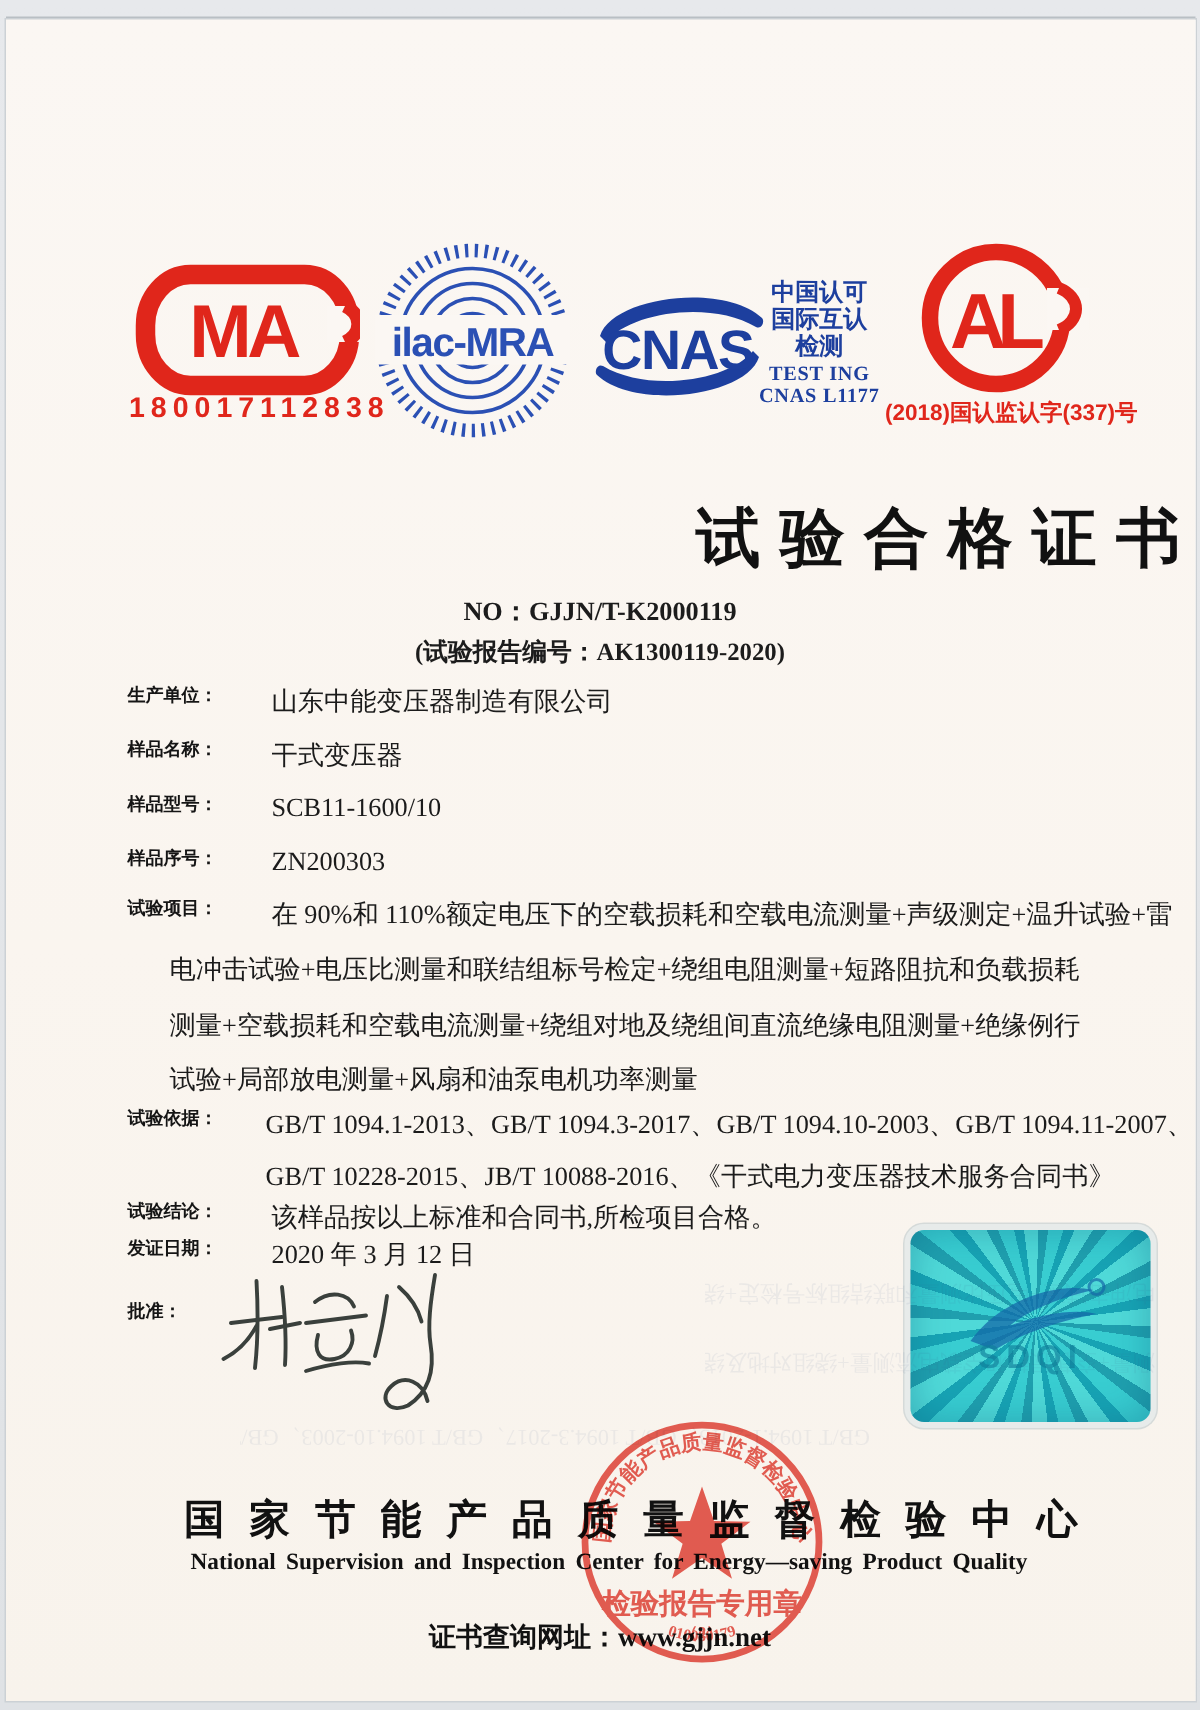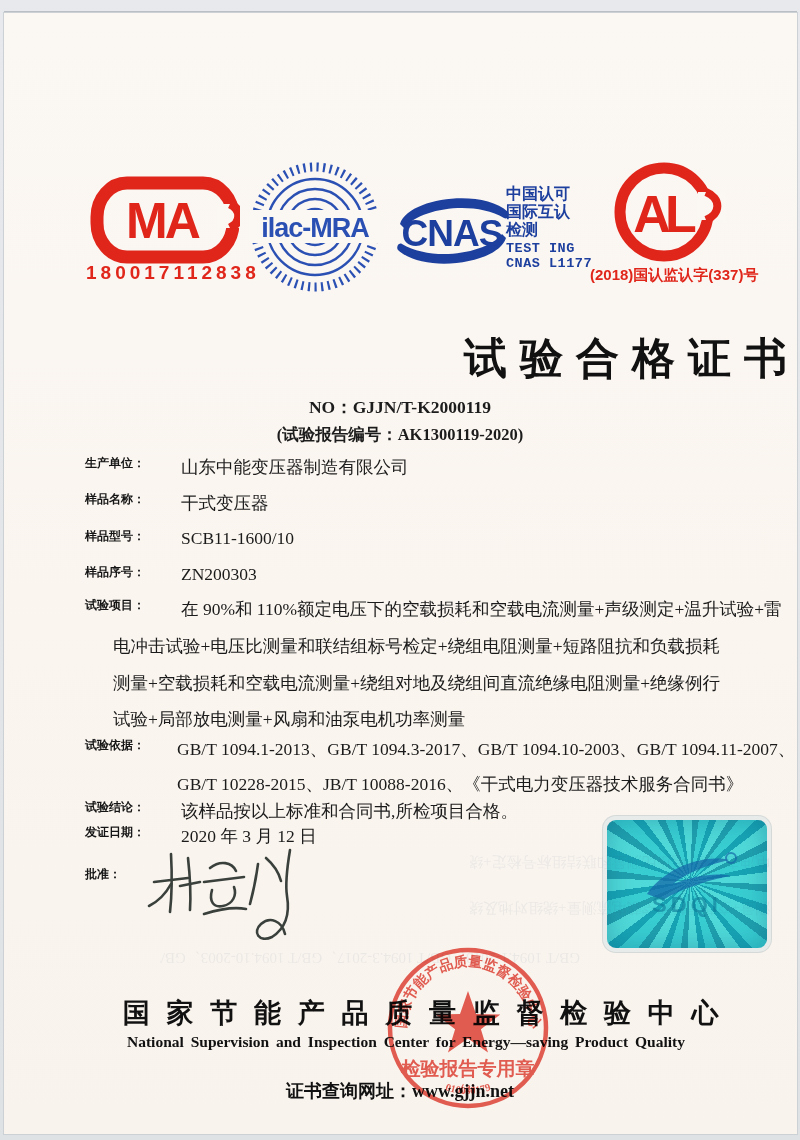--- a/index.html
+++ b/index.html
@@ -12,22 +12,22 @@
   .paper{
     position:absolute;left:4px;top:13px;width:793px;height:1121px;
     background:linear-gradient(180deg,#fbf7f3 0%,#faf5ef 55%,#f8f3ec 100%);
     box-shadow:0 0 0 1px #ccd1d5, 0 -2px 0 #b9bfc4;
   }
   .abs{position:absolute;white-space:nowrap;}
   
   .logo{position:absolute;}
   .cma-num{font-family:"Liberation Sans","DejaVu Sans",sans-serif;font-weight:700;
     font-size:19px;letter-spacing:4px;color:#e0261b;}
-  .cnas-side{font-family:Liberation Mono, monospace;color:#1d3f9e;
-    font-weight:700;line-height:1.12;}
+  .cnas-side{font-family:Liberation Serif, serif;color:#1d3f9e;
+    font-weight:700;line-height:1.12;text-align:center;}
   .cnas-side .cn{font-size:16px;}
   .cnas-side .en{font-size:13.5px;letter-spacing:.5px;}
   .cal-cap{font-family:"Liberation Sans","DejaVu Sans",sans-serif;font-weight:700;
     font-size:15px;color:#e0261b;}
   
   .title{left:0;right:0;top:330px;text-align:right;font-size:43px;font-weight:700;
     letter-spacing:13px;text-indent:13px;color:#111;}
   .no-line{left:0;right:0;top:395px;text-align:center;font-size:17.5px;font-weight:700;}
   .report-line{left:0;right:0;top:424px;text-align:center;font-size:16.5px;font-weight:700;}
   

